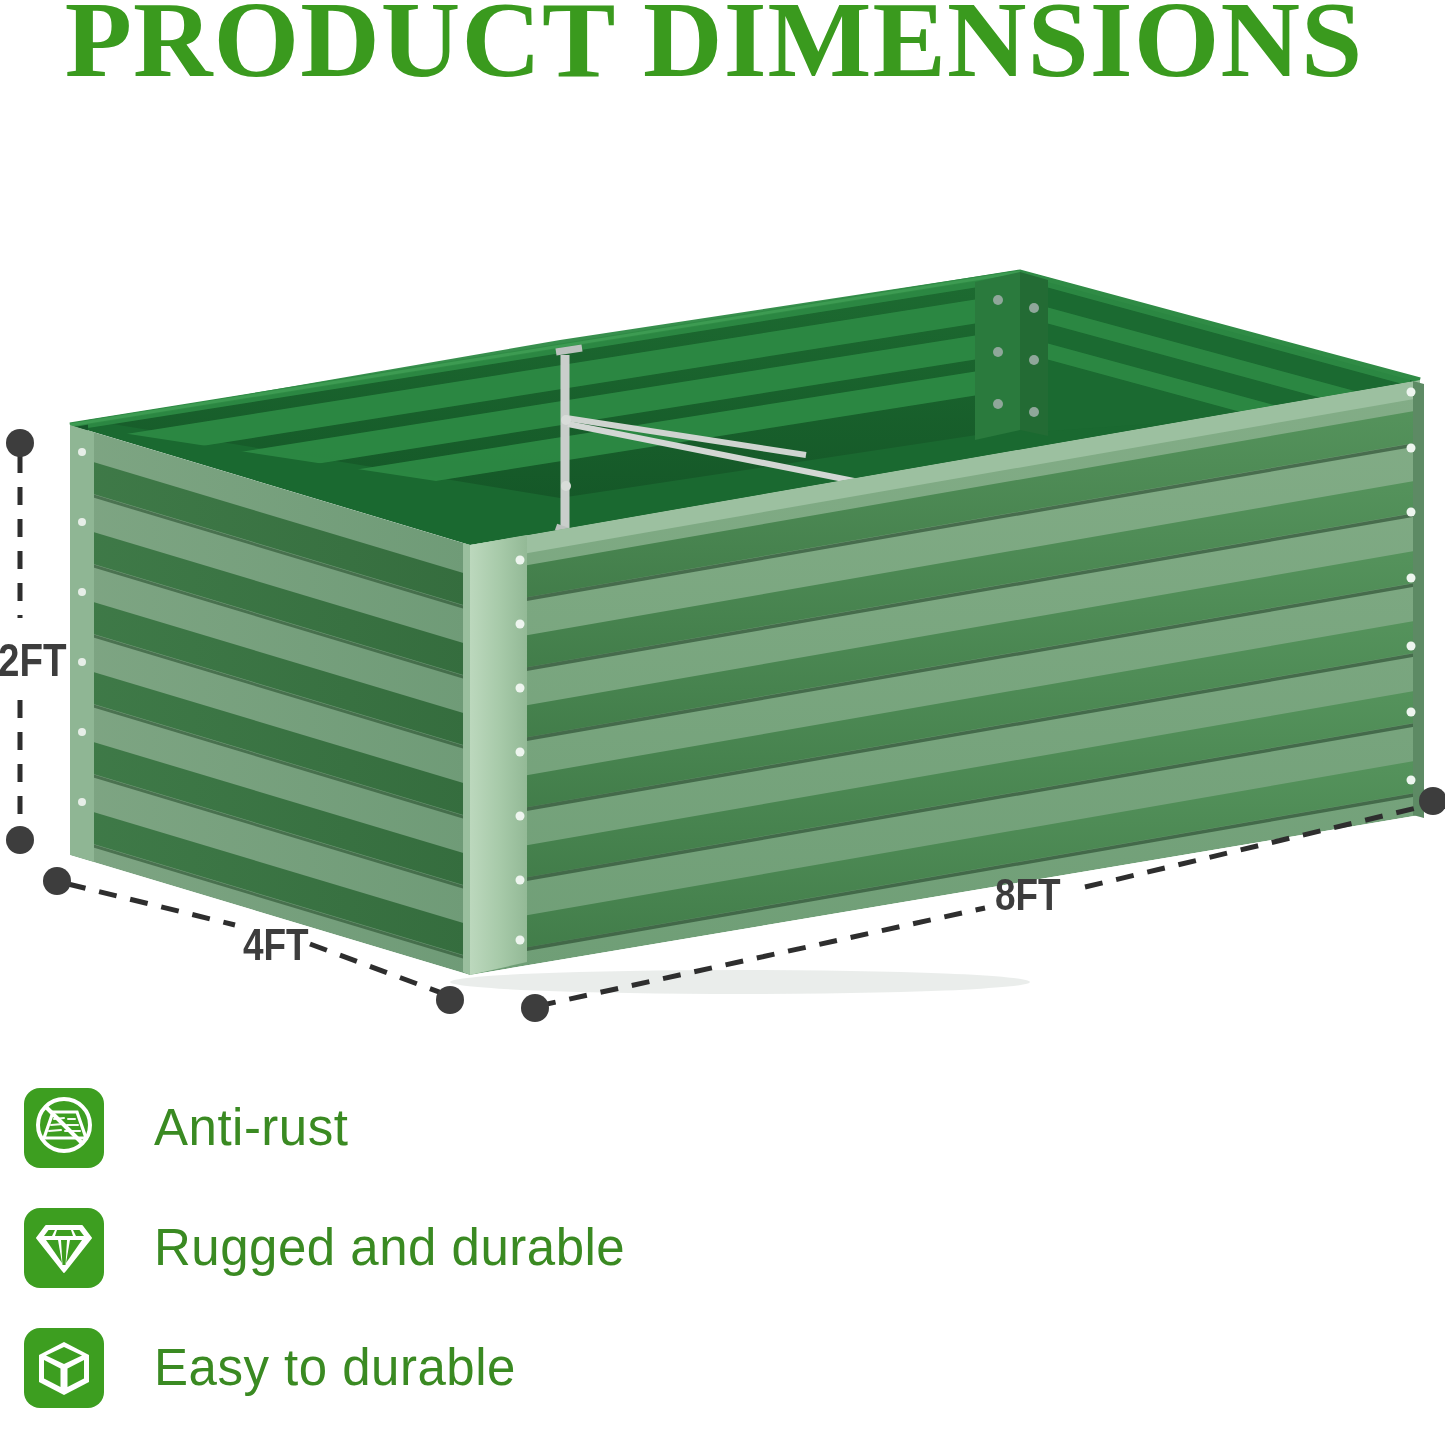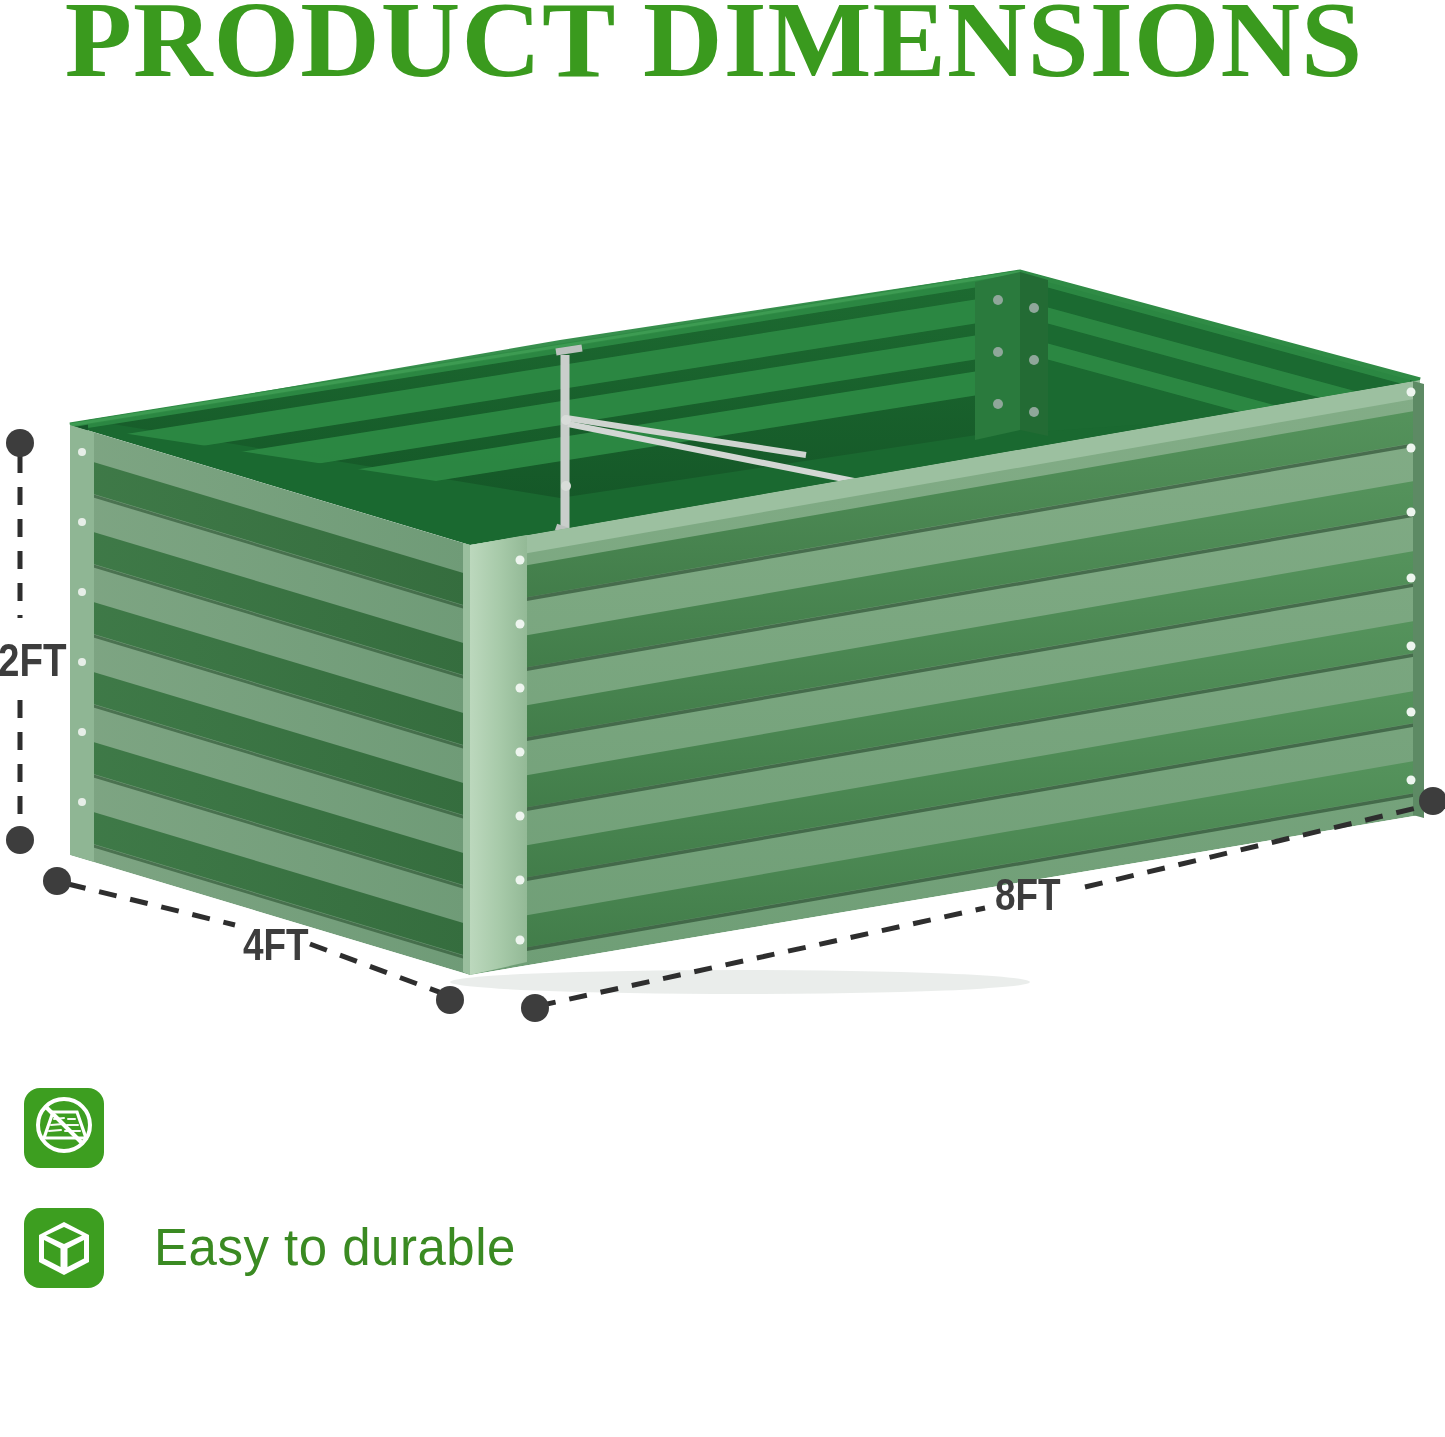--- a/index.html
+++ b/index.html
@@ -282,22 +282,41 @@
             <line x1="-13" y1="-1" x2="-1" y2="-2"></line>
             <line x1="3" y1="-1" x2="14" y2="-1"></line>
             <line x1="-10" y1="-7" x2="0" y2="-8"></line>
             <line x1="4" y1="-7" x2="11" y2="-7"></line>
           </g>
           <circle cx="0" cy="-1" r="26" fill="none" stroke="#ffffff" stroke-width="4"></circle>
           <line x1="-19" y1="-20" x2="19" y2="18" stroke="#ffffff" stroke-width="4"></line>
         </g>
       </svg>
     </div>
+    <div class="feat-label">Anti-rust</div>
   </div>
 
+  <div class="feature">
+    <div class="badge">
+      <svg width="80" height="80" viewBox="0 0 80 80">
+        <g transform="translate(40,38)">
+          <path d="M-27,-8 L-18,-20 L18,-20 L27,-8 L0,26 Z" fill="#ffffff" stroke="#ffffff" stroke-width="2" stroke-linejoin="round"></path>
+          <g fill="#3d9e20">
+            <polygon points="-20,-10 -15.5,-16 -9,-16 -12,-10"></polygon>
+            <polygon points="-7,-16 7,-16 9,-10 -9,-10"></polygon>
+            <polygon points="9,-16 15.5,-16 20,-10 12,-10"></polygon>
+            <polygon points="-18,-6 -6,-6 -2,17"></polygon>
+            <polygon points="-3,-6 3,-6 1.5,19 -1.5,19"></polygon>
+            <polygon points="6,-6 18,-6 2,17"></polygon>
+          </g>
+        </g>
+      </svg>
+    </div>
+    <div class="feat-label">Rugged and durable</div>
+  </div>
 
   <div class="feature">
     <div class="badge">
       <svg width="80" height="80" viewBox="0 0 80 80">
         <g transform="translate(40,40)">
           <polygon points="0,-26 25,-13 25,14 0,27 -25,14 -25,-13" fill="#ffffff"></polygon>
           <g fill="#3d9e20">
             <polygon points="0,-21 18,-12.5 0,-4 -18,-12.5"></polygon>
             <polygon points="-20,-8 -3.5,0.5 -3.5,19 -20,10.5"></polygon>
             <polygon points="3.5,0.5 20,-8 20,10.5 3.5,19"></polygon>

